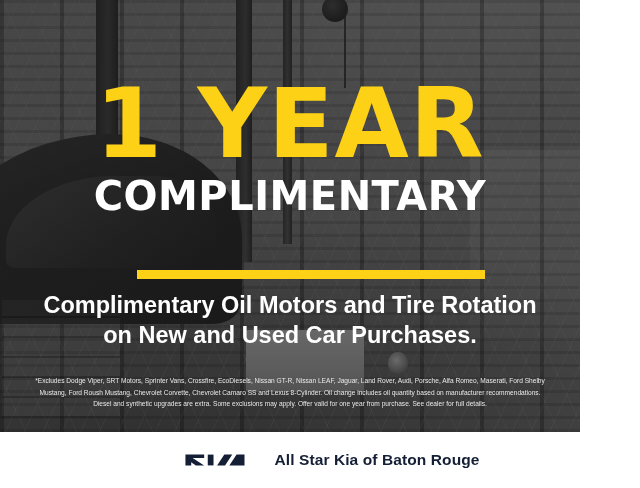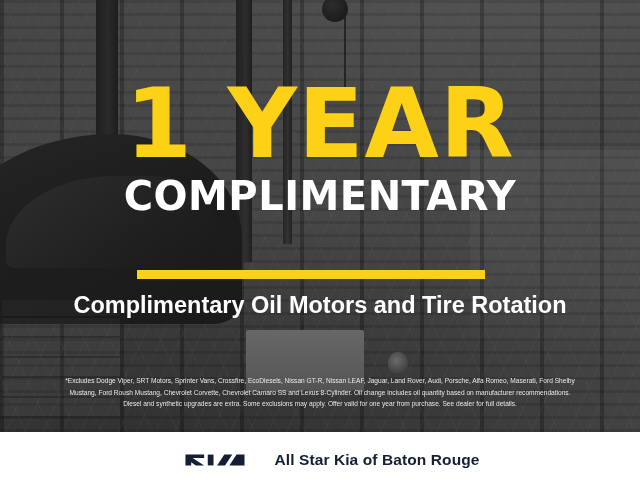--- a/index.html
+++ b/index.html
@@ -5,21 +5,21 @@
   html, body {
     margin: 0;
     padding: 0;
     background: #ffffff;
   }
   body {
     font-family: "Liberation Sans", sans-serif;
   }
   #ad {
     position: relative;
-    width: 640px;
+    width: 580px;
     height: 488px;
     overflow: hidden;
     background: #ffffff;
   }
 
   
   .hero {
     position: absolute;
     left: 0; top: 0;
     width: 640px;
@@ -279,20 +279,21 @@
   <div class="content">
     <div class="year">1 YEAR</div>
 
     <div class="complimentary">COMPLIMENTARY</div>
 
 
     <div class="divider"></div>
 
     <div class="subhead">
       <div>Complimentary Oil Motors and Tire Rotation</div>
+      <div>on New and Used Car Purchases.</div>
     </div>
 
     <div class="legal">
       <div>*Excludes Dodge Viper, SRT Motors, Sprinter Vans, Crossfire, EcoDiesels, Nissan GT-R, Nissan LEAF, Jaguar, Land Rover, Audi, Porsche, Alfa Romeo, Maserati, Ford Shelby</div>
       <div>Mustang, Ford Roush Mustang, Chevrolet Corvette, Chevrolet Camaro SS and Lexus 8-Cylinder. Oil change includes oil quantity based on manufacturer recommendations.</div>
       <div>Diesel and synthetic upgrades are extra. Some exclusions may apply. Offer valid for one year from purchase. See dealer for full details.</div>
     </div>
   </div>
 
   <div class="footer">

